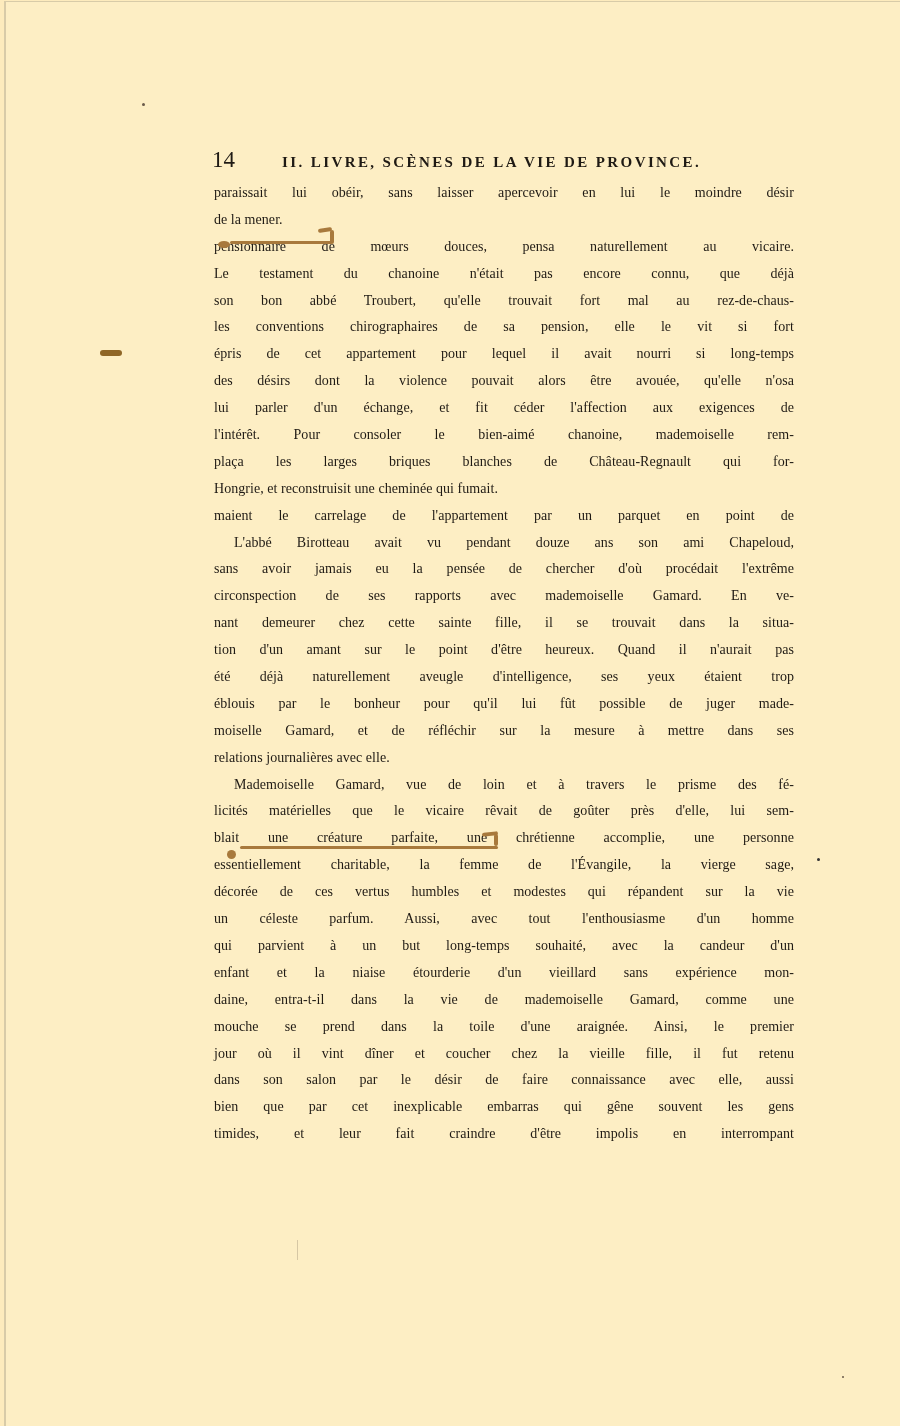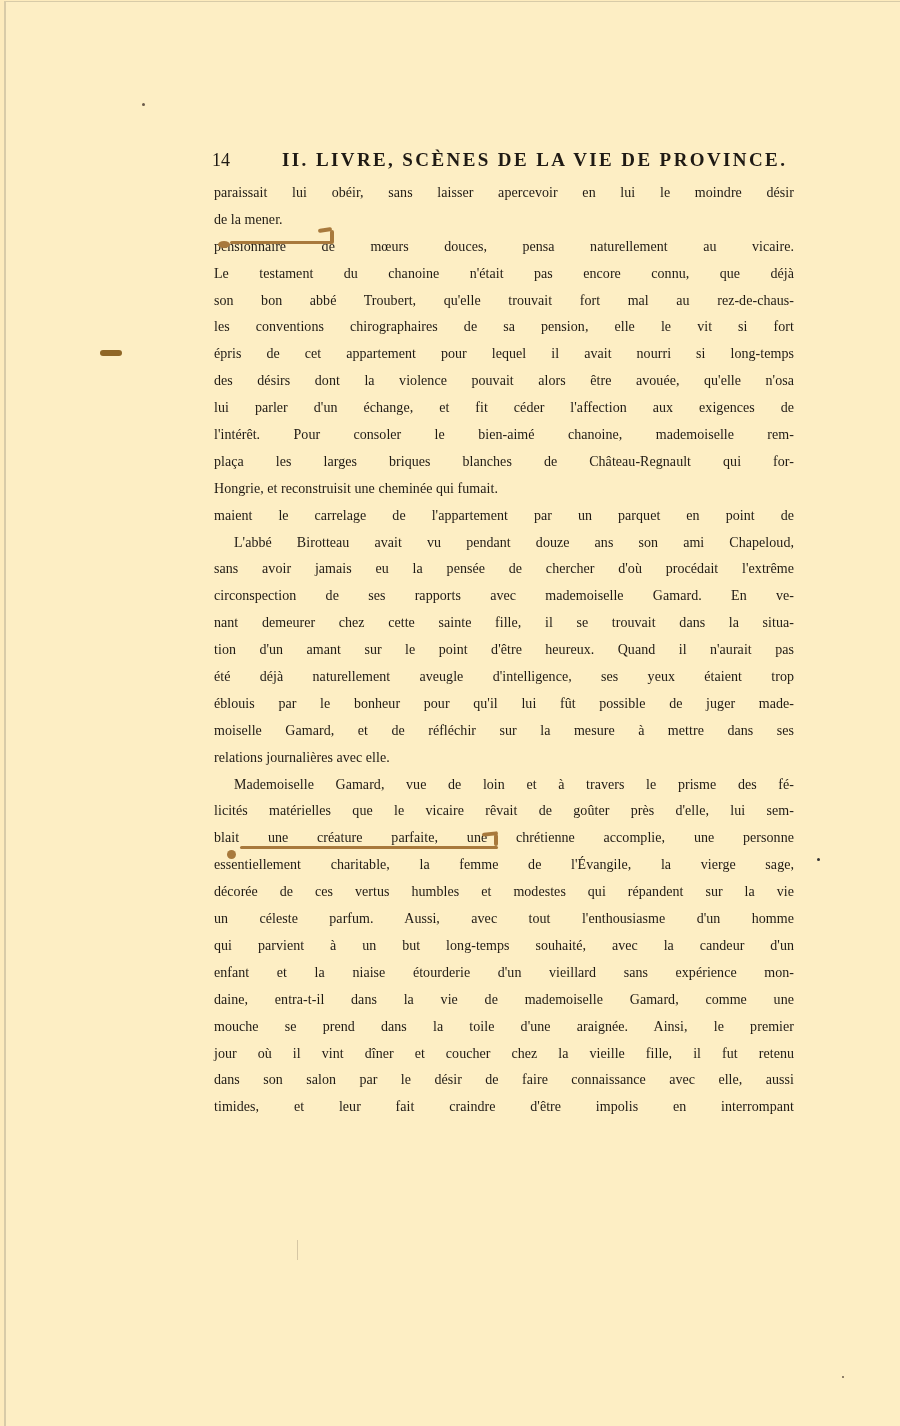--- a/index.html
+++ b/index.html
@@ -15,23 +15,23 @@
       position: absolute; left: 4px; top: 1px; right: 0; bottom: 0;
       background: #fdeec4;
       border-left: 2px solid #d8cba8;
       border-top: 1px solid #d8cba8;
     }
     .speck { position: absolute; width: 3px; height: 3px; border-radius: 50%; background: #6a5a4a; }
     .running-head {
       position: absolute; left: 212px; top: 148px; width: 590px;
       font-size: 19px; line-height: 24px; white-space: nowrap;
     }
-    .running-head .folio { font-size: 18px; display: inline-block; width: 70px; }
+    .running-head .folio { font-size: 23px; display: inline-block; width: 70px; }
     .running-head .title {
-      font-weight: bold; font-size: 19px; letter-spacing: 2.4px;
+      font-weight: bold; font-size: 15px; letter-spacing: 2.4px;
       font-variant: small-caps; text-transform: uppercase;
     }
     .text-block {
       position: absolute; left: 214px; top: 180px; width: 580px;
     }
     .line {
       height: 26.9px; line-height: 26.9px;
       font-size: 14px;
       white-space: nowrap;
       text-align: justify;
@@ -90,20 +90,21 @@
     <div class="line">blait une créature parfaite, une chrétienne accomplie, une personne</div>
     <div class="line">essentiellement charitable, la femme de l'Évangile, la vierge sage,</div>
     <div class="line">décorée de ces vertus humbles et modestes qui répandent sur la vie</div>
     <div class="line">un céleste parfum. Aussi, avec tout l'enthousiasme d'un homme</div>
     <div class="line">qui parvient à un but long-temps souhaité, avec la candeur d'un</div>
     <div class="line">enfant et la niaise étourderie d'un vieillard sans expérience mon-</div>
     <div class="line">daine, entra-t-il dans la vie de mademoiselle Gamard, comme une</div>
     <div class="line">mouche se prend dans la toile d'une araignée. Ainsi, le premier</div>
     <div class="line">jour où il vint dîner et coucher chez la vieille fille, il fut retenu</div>
     <div class="line">dans son salon par le désir de faire connaissance avec elle, aussi</div>
+    <div class="line">bien que par cet inexplicable embarras qui gêne souvent les gens</div>
     <div class="line">timides, et leur fait craindre d'être impolis en interrompant</div>
   </div>
 
 <div class="mark" style="left:318px;top:228px;width:14px;height:4px;transform:rotate(-8deg)"></div>
 <div class="mark" style="left:330px;top:230px;width:4px;height:14px"></div>
 <div class="mark" style="left:230px;top:241px;width:102px;height:3px"></div>
 <div class="mark" style="left:218px;top:241px;width:12px;height:7px;border-radius:50%"></div>
 
 <div class="mark" style="left:482px;top:832px;width:16px;height:4px;transform:rotate(-6deg)"></div>
 <div class="mark" style="left:494px;top:834px;width:4px;height:12px"></div>

